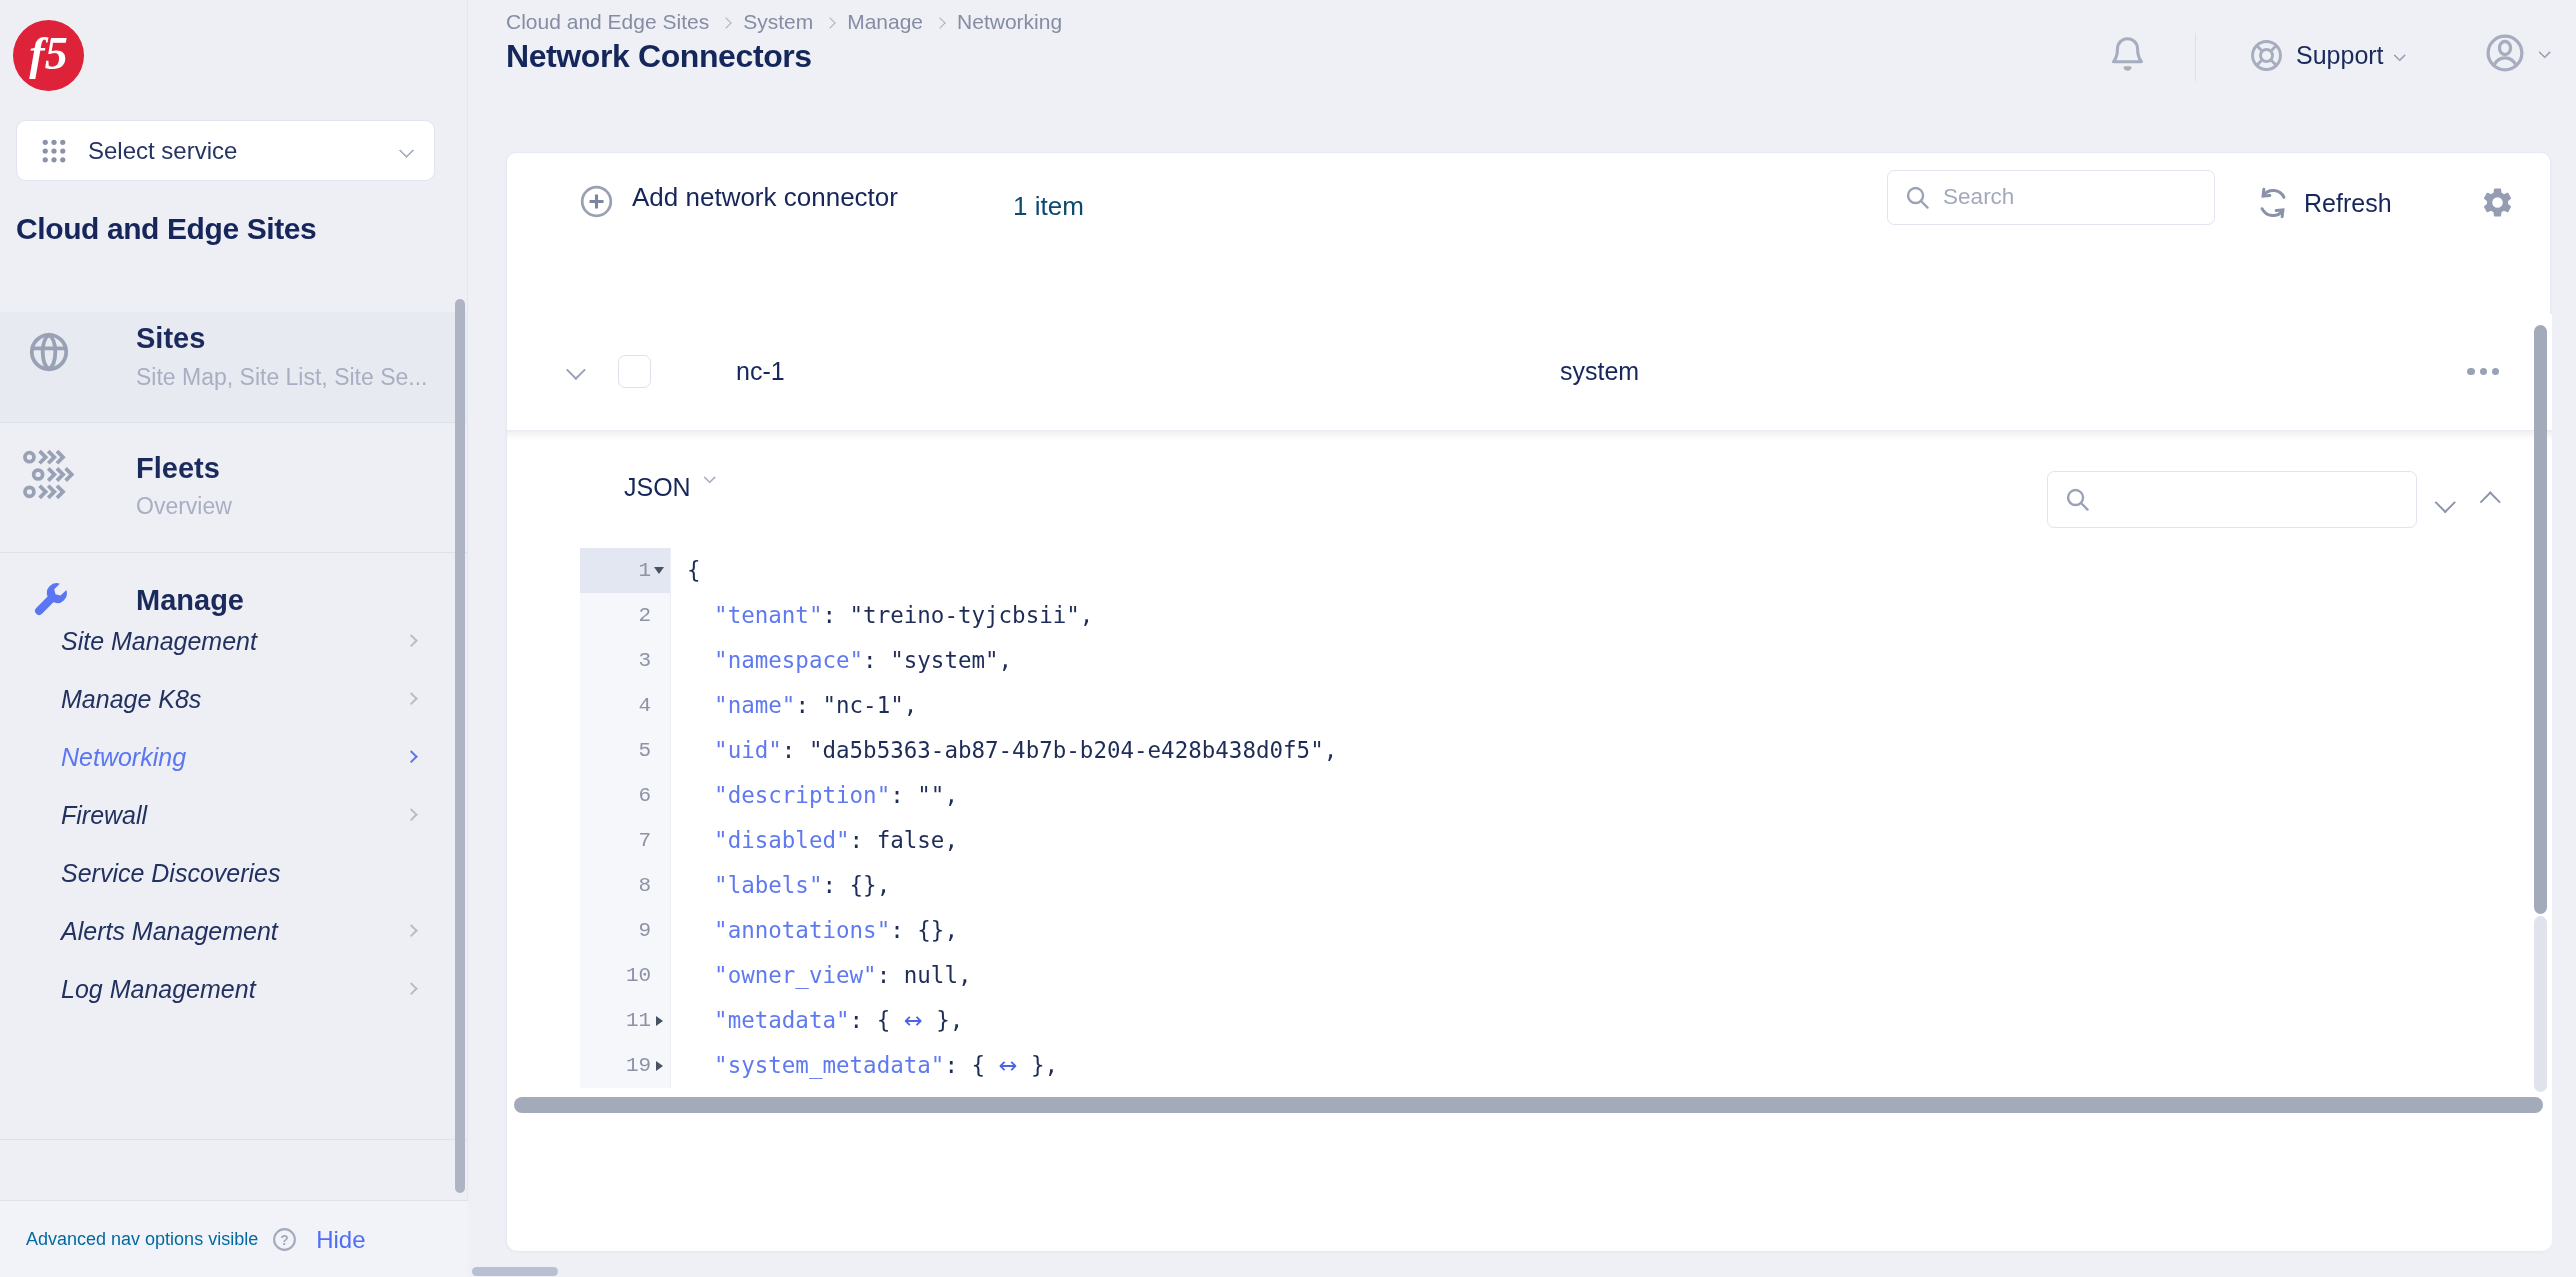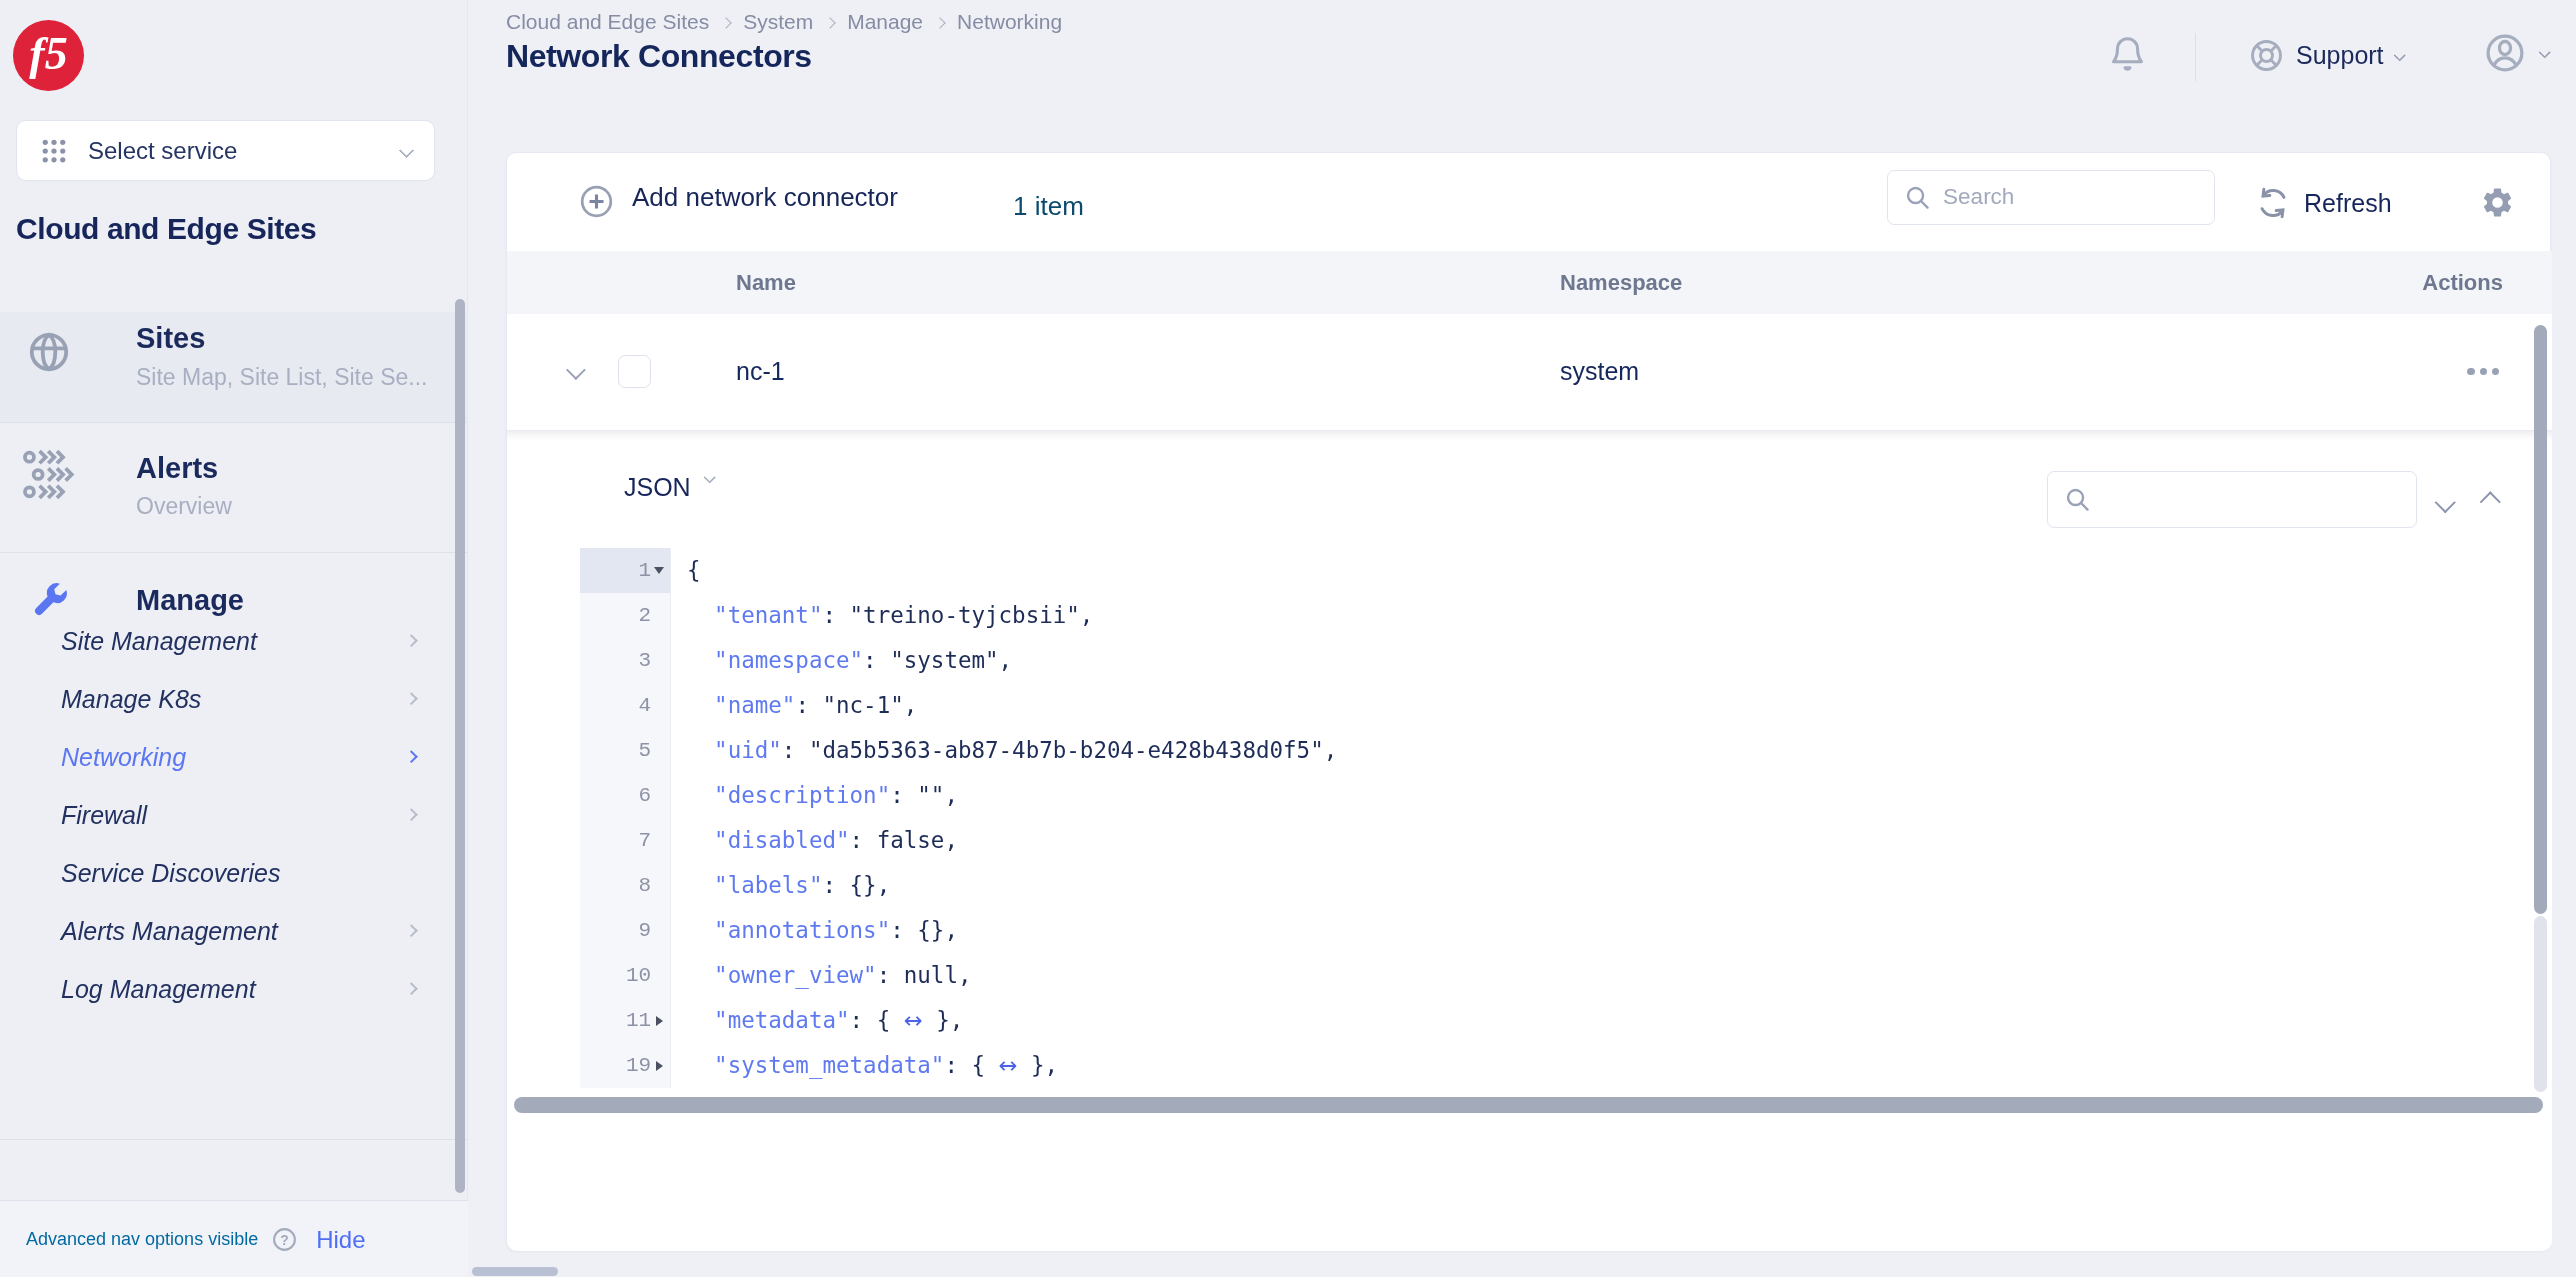--- a/index.html
+++ b/index.html
@@ -187,21 +187,21 @@
             <path d="M24 14.8 28.2 19 24 23.2"></path>
             <path d="M30 14.8 34.2 19 30 23.2"></path>
           </g>
         <g>
             <circle cx="5" cy="31" r="3.1"></circle>
             <path d="M12 26.8 16.2 31 12 35.2"></path>
             <path d="M18 26.8 22.2 31 18 35.2"></path>
             <path d="M24 26.8 28.2 31 24 35.2"></path>
           </g>
       </svg>
-      <div class="nav-title" style="top:30px;">Alerts</div>
+      <div class="nav-title" style="top:30px;">Fleets</div>
       <div class="nav-sub" style="top:71px;">Overview</div>
     </div>
     <div class="nav-divider" style="top:552px;"></div>
 
     <div class="navblock" style="top:552px;height:87px;">
       <svg class="abs" style="left:27.5px;top:29px;" width="42" height="42" viewBox="0 0 24 24" fill="#5b76f1">
         <path d="M21.9 5.2a5.6 5.6 0 0 1-7.4 7L8 18.7a2.3 2.3 0 0 1-3.3-3.3l6.5-6.5a5.6 5.6 0 0 1 7-7.4l-3.2 3.2.7 2.9 2.9.7 3.3-3.1z"></path>
       </svg>
       <div class="nav-title" style="top:32px;">Manage</div>
     </div>
@@ -326,25 +326,20 @@
         </svg>
         <span class="lbl">Refresh</span>
       </div>
 
       <div id="gear-btn">
         <svg width="35" height="35" viewBox="0 0 24 24" fill="#959db2">
           <path d="M19.14 12.94c.04-.3.06-.61.06-.94 0-.32-.02-.64-.07-.94l2.03-1.58a.49.49 0 0 0 .12-.61l-1.92-3.32a.488.488 0 0 0-.59-.22l-2.39.96c-.5-.38-1.03-.7-1.62-.94l-.36-2.54a.484.484 0 0 0-.48-.41h-3.84c-.24 0-.43.17-.47.41l-.36 2.54c-.59.24-1.13.57-1.62.94l-2.39-.96c-.22-.08-.47 0-.59.22L2.74 8.87c-.12.21-.08.47.12.61l2.03 1.58c-.05.3-.09.63-.09.94s.02.64.07.94l-2.03 1.58a.49.49 0 0 0-.12.61l1.92 3.32c.12.22.37.29.59.22l2.39-.96c.5.38 1.03.7 1.62.94l.36 2.54c.05.24.24.41.48.41h3.84c.24 0 .44-.17.47-.41l.36-2.54c.59-.24 1.13-.56 1.62-.94l2.39.96c.22.08.47 0 .59-.22l1.92-3.32a.49.49 0 0 0-.12-.61l-2.01-1.58zM12 15.6A3.6 3.6 0 1 1 12 8.4a3.6 3.6 0 0 1 0 7.2z"></path>
         </svg>
       </div>
 
-      <div id="thead">
-        <span class="c-name">Name</span>
-        <span class="c-ns">Namespace</span>
-        <span class="c-act">Actions</span>
-      </div>
 
       <div id="trow">
         <span id="row-chev"></span>
         <span id="row-check"></span>
         <span class="v-name">nc-1</span>
         <span class="v-ns">system</span>
         <span id="row-dots">
             <i></i>
             <i></i>
             <i></i>

